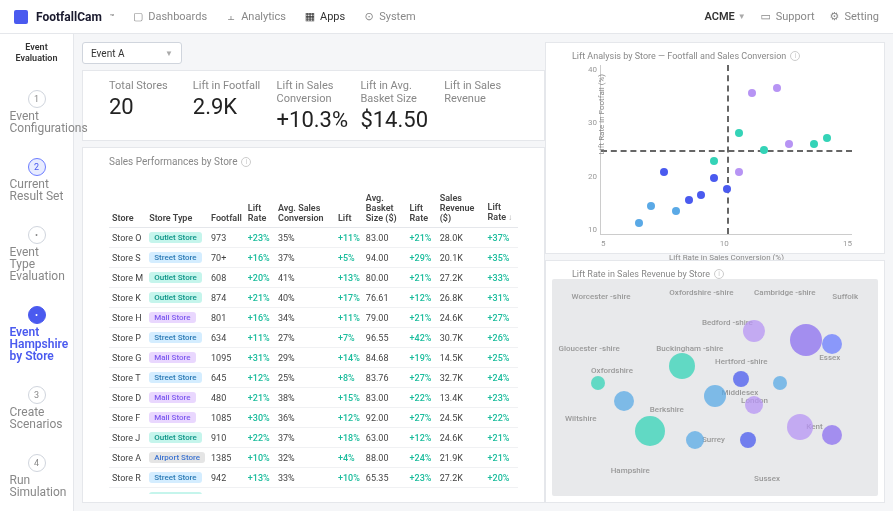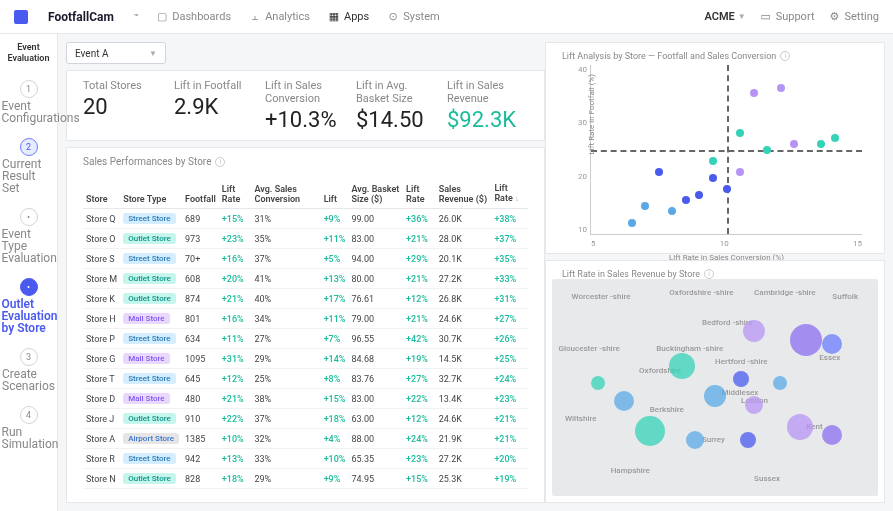--- a/index.html
+++ b/index.html
@@ -1,47 +1,47 @@
 <!DOCTYPE html>
 <html><head>
 <meta charset="utf-8">
 <style>
   *{box-sizing:border-box;margin:0;padding:0;font-family:-apple-system,BlinkMacSystemFont,'Segoe UI',Roboto,sans-serif}
   body{background:#f5f6f8;color:#333;font-size:11px;width:893px;height:511px;overflow:hidden}
   .topbar{height:34px;background:#fff;border-bottom:1px solid #e5e7eb;display:flex;align-items:center;padding:0 14px;gap:18px}
-  .logo{font-weight:700;font-size:12px;color:#1a1a2e;display:flex;align-items:center;gap:20px}
+  .logo{font-weight:700;font-size:12px;color:#1a1a2e;display:flex;align-items:center;gap:8px}
   .logo-icon{width:14px;height:14px;background:#4a5aef;border-radius:2px;display:inline-block}
   .logo sup{font-size:7px;color:#888}
   .nav-item{display:flex;align-items:center;gap:4px;color:#888;font-size:11px;cursor:pointer}
   .nav-item.active{color:#333}
   .nav-icon{width:12px;height:12px;display:inline-flex;align-items:center;justify-content:center}
   .top-right{margin-left:auto;display:flex;align-items:center;gap:14px;color:#888}
   .acme{font-weight:600;color:#333;display:flex;align-items:center;gap:3px}
   .chev{font-size:8px;color:#aaa}
   .layout{display:flex;height:calc(511px - 34px)}
-  .sidebar{width:58px;background:#fff;border-right:1px solid #e5e7eb;display:flex;flex-direction:column;align-items:center;padding-top:8px;gap:6px}
+  .sidebar{width:74px;background:#fff;border-right:1px solid #e5e7eb;display:flex;flex-direction:column;align-items:center;padding-top:8px;gap:16px}
   .sb-title{font-size:9px;font-weight:600;color:#333;text-align:center;line-height:11px;padding:0 4px;margin-bottom:6px}
   .sb-step{display:flex;flex-direction:column;align-items:center;gap:2px;padding:4px 2px;cursor:pointer;position:relative}
   .sb-num{width:18px;height:18px;border-radius:50%;border:1px solid #d0d5dd;background:#fff;display:flex;align-items:center;justify-content:center;font-size:9px;color:#888}
   .sb-step.active .sb-num{background:#e8ecff;border-color:#6b7cff;color:#4a5aef}
   .sb-step.current .sb-num{background:#4a5aef;border-color:#4a5aef;color:#fff}
   .sb-label{font-size:12px;color:#888;text-align:left;line-height:12px;max-width:54px}
   .sb-step.current .sb-label,.sb-step.active-lbl .sb-label{color:#4a5aef;font-weight:600}
   .main{flex:1;padding:8px;display:flex;overflow:hidden}
   .left-col{flex:1;display:flex;flex-direction:column;gap:6px;min-width:0}
   .right-col{width:340px;display:flex;flex-direction:column;gap:6px}
   .dropdown{width:100px;height:22px;background:#fff;border:1px solid #d0d5dd;border-radius:3px;display:flex;align-items:center;justify-content:space-between;padding:0 8px;font-size:10px;cursor:pointer}
-  .card{background:#fff;border:1px solid #e5e7eb;border-radius:0;padding:8px 16px}
+  .card{background:#fff;border:1px solid #e5e7eb;border-radius:0;padding:8px 26px}
   .kpis{display:flex;gap:10px}
   .kpi{flex:1}
   .kpi-label{font-size:11px;color:#888;margin-bottom:2px}
   .kpi-val{font-size:22px;font-weight:400;color:#222}
   .kpi-val.green{color:#1abc9c}
   .table-card{flex:1;overflow:hidden;display:flex;flex-direction:column}
-  .table-title{font-size:10px;color:#888;margin-bottom:12px;display:flex;align-items:center;gap:4px}
+  .table-title{font-size:10px;color:#888;margin-bottom:22px;display:flex;align-items:center;gap:4px}
   .info-icon{width:10px;height:10px;border:1px solid #ccc;border-radius:50%;font-size:7px;color:#ccc;display:inline-flex;align-items:center;justify-content:center}
   .tbl-wrap{flex:1;overflow-y:auto}
   table{width:100%;border-collapse:collapse;font-size:9px}
   th{text-align:left;font-weight:600;color:#444;padding:4px 3px;border-bottom:1px solid #e5e7eb;white-space:normal;line-height:10px;vertical-align:bottom}
   td{padding:4px 3px;border-bottom:1px solid #f0f1f3;color:#444;white-space:nowrap}
   .tag{display:inline-block;padding:1px 5px;border-radius:3px;font-size:8px;font-weight:500}
   .tag-street{background:#d4edff;color:#2c7bb6}
   .tag-outlet{background:#c5f5ec;color:#0d9488}
   .tag-mall{background:#e9d7fe;color:#7e5bef}
   .tag-airport{background:#e5e5e5;color:#3b73d1}
@@ -116,21 +116,21 @@
     <div class="sb-step active">
       <div class="sb-num">2</div>
       <div class="sb-label">Current Result Set</div>
     </div>
     <div class="sb-step">
       <div class="sb-num" style="background:#fff;border-color:#d0d5dd">•</div>
       <div class="sb-label">Event Type Evaluation</div>
     </div>
     <div class="sb-step current active-lbl">
       <div class="sb-num">•</div>
-      <div class="sb-label">Outlet Evaluation by Store</div>
+      <div class="sb-label">Event Hampshire by Store</div>
     </div>
     <div class="sb-step">
       <div class="sb-num">3</div>
       <div class="sb-label">Create Scenarios</div>
     </div>
     <div class="sb-step">
       <div class="sb-num">4</div>
       <div class="sb-label">Run Simulation</div>
     </div>
   </div>
@@ -154,21 +154,20 @@
           <div class="kpi">
             <div class="kpi-label">Lift in Sales Conversion</div>
             <div class="kpi-val ">+10.3%</div>
           </div>
           <div class="kpi">
             <div class="kpi-label">Lift in Avg. Basket Size</div>
             <div class="kpi-val ">$14.50</div>
           </div>
           <div class="kpi">
             <div class="kpi-label">Lift in Sales Revenue</div>
-            <div class="kpi-val green">$92.3K</div>
           </div>
         </div>
 
       <div class="card table-card">
         <div class="table-title">
           <span>Sales Performances by Store</span>
           <span class="info-icon">i</span>
         </div>
         <div class="tbl-wrap">
           <table>
@@ -181,32 +180,20 @@
                   <th>Avg. Sales Conversion</th>
                   <th>Lift</th>
                   <th>Avg. Basket Size ($)</th>
                   <th>Lift Rate</th>
                   <th>Sales Revenue ($)</th>
                   <th>Lift Rate<span class="sort-icon">↓</span></th>
                 </tr>
               </thead>
             <tbody id="tbody">
                 <tr>
-                  <td>Store Q</td>
-  <td><span class="tag tag-street">Street Store</span></td>
-  <td>689</td>
-  <td class="pos">+15%</td>
-  <td>31%</td>
-  <td class="pos">+9%</td>
-  <td>99.00</td>
-  <td class="pos">+36%</td>
-  <td>26.0K</td>
-  <td class="pos">+38%</td>
-                </tr>
-                <tr>
                   <td>Store O</td>
   <td><span class="tag tag-outlet">Outlet Store</span></td>
   <td>973</td>
   <td class="pos">+23%</td>
   <td>35%</td>
   <td class="pos">+11%</td>
   <td>83.00</td>
   <td class="pos">+21%</td>
   <td>28.0K</td>
   <td class="pos">+37%</td>
@@ -299,20 +286,32 @@
                   <td>Store D</td>
   <td><span class="tag tag-mall">Mall Store</span></td>
   <td>480</td>
   <td class="pos">+21%</td>
   <td>38%</td>
   <td class="pos">+15%</td>
   <td>83.00</td>
   <td class="pos">+22%</td>
   <td>13.4K</td>
   <td class="pos">+23%</td>
+                </tr>
+                <tr>
+                  <td>Store F</td>
+  <td><span class="tag tag-mall">Mall Store</span></td>
+  <td>1085</td>
+  <td class="pos">+30%</td>
+  <td>36%</td>
+  <td class="pos">+12%</td>
+  <td>92.00</td>
+  <td class="pos">+27%</td>
+  <td>24.5K</td>
+  <td class="pos">+22%</td>
                 </tr>
                 <tr>
                   <td>Store J</td>
   <td><span class="tag tag-outlet">Outlet Store</span></td>
   <td>910</td>
   <td class="pos">+22%</td>
   <td>37%</td>
   <td class="pos">+18%</td>
   <td>63.00</td>
   <td class="pos">+12%</td>
@@ -409,21 +408,21 @@
           <span class="info-icon">i</span>
         </div>
         <div class="map-bg" id="map-bg">
             <div class="map-region" style="left: 6%; top: 6%;">Worcester -shire</div>
             <div class="map-region" style="left: 36%; top: 4%;">Oxfordshire -shire</div>
             <div class="map-region" style="left: 62%; top: 4%;">Cambridge -shire</div>
             <div class="map-region" style="left: 86%; top: 6%;">Suffolk</div>
             <div class="map-region" style="left: 46%; top: 18%;">Bedford -shire</div>
             <div class="map-region" style="left: 2%; top: 30%;">Gloucester -shire</div>
             <div class="map-region" style="left: 32%; top: 30%;">Buckingham -shire</div>
-            <div class="map-region" style="left: 12%; top: 40%; margin-left: 48px;">Oxfordshire</div>
+            <div class="map-region" style="left: 12%; top: 40%;">Oxfordshire</div>
             <div class="map-region" style="left: 50%; top: 36%;">Hertford -shire</div>
             <div class="map-region" style="left: 82%; top: 34%;">Essex</div>
             <div class="map-region" style="left: 52%; top: 50%;">Middlesex</div>
             <div class="map-region" style="left: 4%; top: 62%;">Wiltshire</div>
             <div class="map-region" style="left: 30%; top: 58%;">Berkshire</div>
             <div class="map-region" style="left: 58%; top: 54%;">London</div>
             <div class="map-region" style="left: 46%; top: 72%;">Surrey</div>
             <div class="map-region" style="left: 78%; top: 66%;">Kent</div>
             <div class="map-region" style="left: 18%; top: 86%;">Hampshire</div>
             <div class="map-region" style="left: 62%; top: 90%;">Sussex</div>

